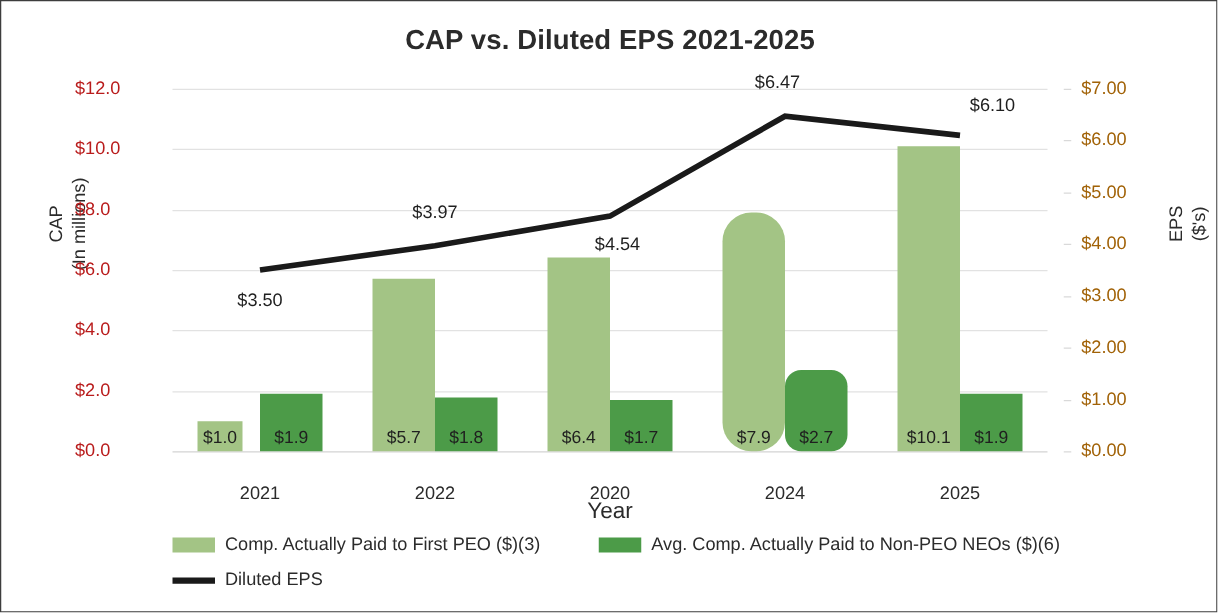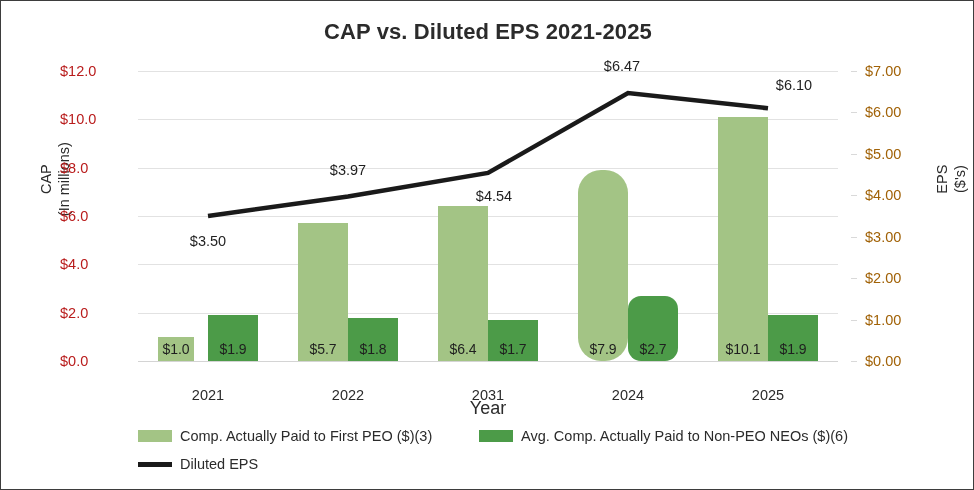--- a/index.html
+++ b/index.html
@@ -327,21 +327,21 @@
         <div class="line-label" style="left: 210px; top: 90.5286px;">$3.97</div>
         <div class="line-label" style="left: 356px; top: 116.914px;">$4.54</div>
         <div class="line-label" style="left: 484px; top: -13.0429px;">$6.47</div>
         <div class="line-label" style="left: 656px; top: 6.28571px;">$6.10</div>
       </div>
   </div>
 
   <div id="x-tick-row">
       <div class="x-tick">2021</div>
       <div class="x-tick">2022</div>
-      <div class="x-tick">2031</div>
+      <div class="x-tick">2020</div>
       <div class="x-tick">2024</div>
       <div class="x-tick">2025</div>
     </div>
   <div id="x-axis-title">Year</div>
 
   <div id="legend">
     <div class="legend-row">
       <div class="legend-item first">
         <span class="swatch" id="sw1" style="background: rgb(163, 196, 133);"></span>
         <span class="legend-text">Comp. Actually Paid to First PEO ($)(3)</span>

